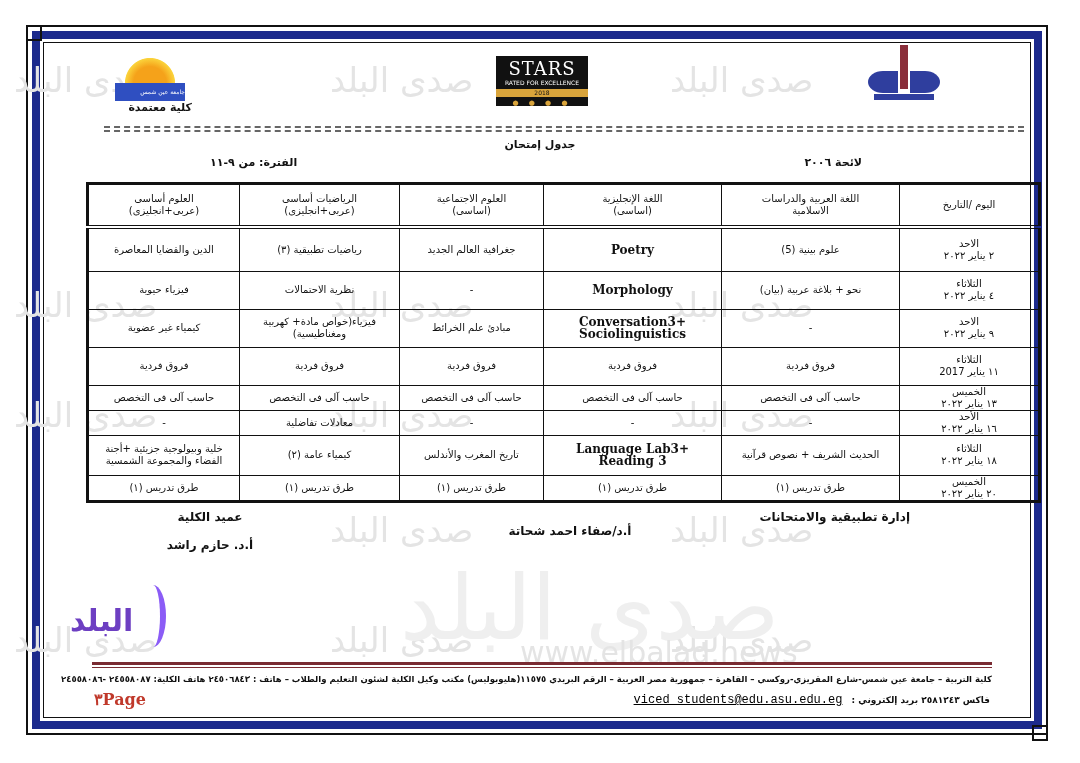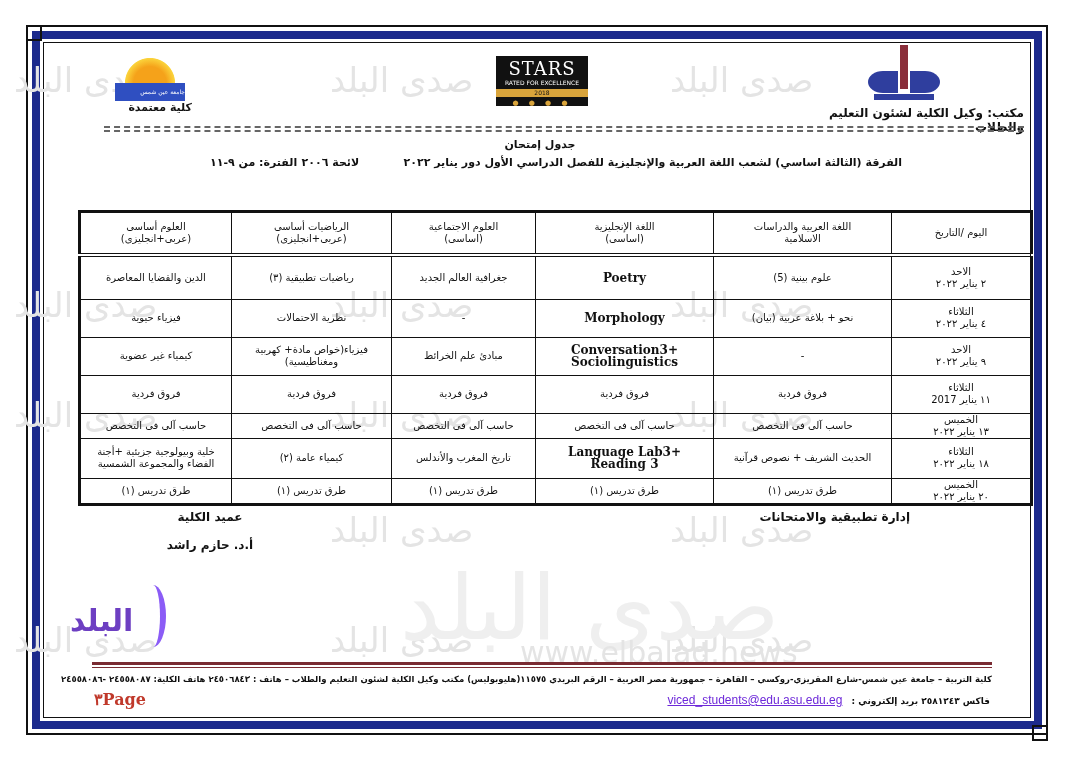--- a/index.html
+++ b/index.html
@@ -23,35 +23,35 @@
   .stars-logo .yr { background:#d9a43b; color:#111; font-size:6px; line-height:8px; margin:2px 0; }
   .stars-logo .dots { font-size:7px; color:#d9a43b; letter-spacing:4px; }
   .fac-logo { position:absolute; left:108px; top:53px; width:84px; text-align:right; direction:rtl; }
   .fac-logo .sun { width:56px; height:30px; margin:0 auto; background:radial-gradient(circle at 50% 100%, #f5a21a 40%, #fbd33b 60%, transparent 62%); }
   .fac-logo .book { width:70px; height:18px; margin:0 auto; background:#2f4fc1; color:#fff; font-size:6px; line-height:18px; }
   .fac-logo .lbl { font-size:11px; font-weight:bold; }
   .dash-line { position:absolute; left:104px; width:920px; height:0; border-top:2px dashed #666; }
   .doc-title { position:absolute; left:0; width:1080px; text-align:center; top:138px; font-weight:bold; font-size:11px; direction:rtl; }
   .subtitle-row { position:absolute; top:156px; left:210px; width:692px; direction:rtl; font-weight:bold; font-size:11px; display:flex; justify-content:space-between; }
   .subtitle-row .mid { margin-right:40px; }
-  .sched-table { position:absolute; left:78px; top:182px; width:912px; border:3px solid #111; border-collapse:collapse; direction:rtl; font-size:10px; table-layout:fixed;margin-top:28px; }
+  .sched-table { position:absolute; left:86px; top:182px; width:912px; border:3px solid #111; border-collapse:collapse; direction:rtl; font-size:10px; table-layout:fixed; }
   .sched-table th, .sched-table td { border:1px solid #111; text-align:center; vertical-align:middle; padding:0 4px; line-height:12px; }
   .sched-table th { font-weight:normal; height:40px; }
   .sched-table thead tr { border-bottom:4px double #111; }
   .sched-table .en { font-family:"DejaVu Serif", serif; font-weight:bold; font-size:12px; }
   .sched-table td.date { font-size:10px; }
   .sign-block { position:absolute; top:510px; direction:rtl; font-weight:bold; font-size:12px; text-align:center; }
   .sign-block .n { margin-top:14px; }
   .albalad-logo { position:absolute; left:70px; top:585px; width:110px; height:70px; }
   .albalad-logo .txt { position:absolute; left:0; top:18px; font-size:30px; font-weight:bold; color:#6d3fc2; direction:rtl; }
   .albalad-logo .swoosh { position:absolute; left:70px; top:0; width:20px; height:62px; border-right:6px solid #8b5cf6; border-radius:0 60% 60% 0; }
   .footer-rule { position:absolute; left:92px; width:900px; }
   .footer-line1 { position:absolute; top:674px; left:96px; width:896px; text-align:right; direction:rtl; font-weight:bold; font-size:8.5px; white-space:nowrap; }
   .footer-line2 { position:absolute; top:693px; right:90px; direction:rtl; font-weight:bold; font-size:9px; }
-  .footer-line2 a { font-family:Liberation Sans, sans-serif; font-weight:normal; font-size:12px; color:#6d28d9; text-decoration:underline; direction:ltr; margin-right:6px; }
+  .footer-line2 a { font-family:Liberation Mono, monospace; font-weight:normal; font-size:12px; color:#000000; text-decoration:underline; direction:ltr; margin-right:6px; }
   .page-num { position:absolute; left:94px; top:690px; color:#c0392b; font-family:"DejaVu Serif", serif; font-weight:bold; font-size:16px; }
 </style>
 </head>
 <body>
 
 <div class="frame-outer"></div>
 <div class="frame-blue"></div>
 <div class="frame-inner"></div>
 <div class="corner" style="left:26px;top:25px;"></div>
 <div class="corner" style="left:1032px;top:725px;"></div>
@@ -73,42 +73,40 @@
 <div class="watermark wm-big" style="left:400px;top:555px;">صدى البلد</div>
 <div class="watermark" style="left:520px;top:635px;font-size:30px;direction:ltr;">www.elbalad.news</div>
 
 <div class="header-right">
   <div class="uni-logo">
     <div class="wing-l"></div>
       <div class="wing-r"></div>
       <div class="tower"></div>
       <div class="base"></div>
   </div>
-  <div class="office-title">مكتب: وكيل الكلية لشئون التعليم والطلاب</div>
 </div>
 
 <div class="stars-logo">
   <div class="st">STARS</div>
   <div class="rt">RATED FOR EXCELLENCE</div>
   <div class="yr">2018</div>
   <div class="dots">● ● ● ●</div>
 </div>
 
 <div class="fac-logo">
   <div class="sun"></div>
   <div class="book">جامعة عين شمس</div>
   <div class="lbl">كلية معتمدة</div>
 </div>
 
 <div class="dash-line" style="top:126px;"></div>
 <div class="dash-line" style="top:130px;"></div>
 
 <div class="doc-title">جدول إمتحان</div>
 <div class="subtitle-row">
-  <span>الفرقة (الثالثة اساسي) لشعب اللغة العربية والإنجليزية للفصل الدراسي الأول دور يناير ٢٠٢٢</span>
   <span class="mid">لائحة ٢٠٠٦</span>
   <span>الفترة: من ٩-١١</span>
 </div>
 
 <table class="sched-table">
   <colgroup>
     <col style="width:140px">
       <col style="width:178px">
       <col style="width:178px">
       <col style="width:144px">
@@ -189,20 +187,31 @@
       <td class="date">
           <div>الخميس</div>
           <div>١٣ يناير ٢٠٢٢</div>
         </td>
       <td>حاسب آلى فى التخصص</td>
       <td>حاسب آلى فى التخصص</td>
       <td>حاسب آلى فى التخصص</td>
       <td>حاسب آلى فى التخصص</td>
       <td>حاسب آلى فى التخصص</td>
     </tr>
+    <tr style="height:24px;">
+      <td class="date">
+          <div>الأحد</div>
+          <div>١٦ يناير ٢٠٢٢</div>
+        </td>
+      <td>-</td>
+      <td>-</td>
+      <td>-</td>
+      <td>معادلات تفاضلية</td>
+      <td>-</td>
+    </tr>
     <tr style="height:40px;">
       <td class="date">
           <div>الثلاثاء</div>
           <div>١٨ يناير ٢٠٢٢</div>
         </td>
       <td>الحديث الشريف + نصوص قرآنية</td>
       <td class="en">Language Lab3+ Reading 3</td>
       <td>تاريخ المغرب والأندلس</td>
       <td>كيمياء عامة (٢)</td>
       <td>خلية وبيولوجية جزيئية +أجنة الفضاء والمجموعة الشمسية</td>
@@ -218,20 +227,21 @@
       <td>طرق تدريس (١)</td>
       <td>طرق تدريس (١)</td>
     </tr>
   </tbody>
 </table>
 
 <div class="sign-block" style="right:170px;">
   <div>إدارة تطبيقية والامتحانات</div>
 </div>
 <div class="sign-block" style="left:440px;width:260px;">
+  <div class="n">أ.د/صفاء احمد شحاتة</div>
 </div>
 <div class="sign-block" style="left:150px;width:120px;">
   <div>عميد الكلية</div>
   <div class="n">أ.د. حازم راشد</div>
 </div>
 
 <div class="albalad-logo">
   <div class="swoosh"></div>
   <div class="txt">البلد</div>
 </div>

